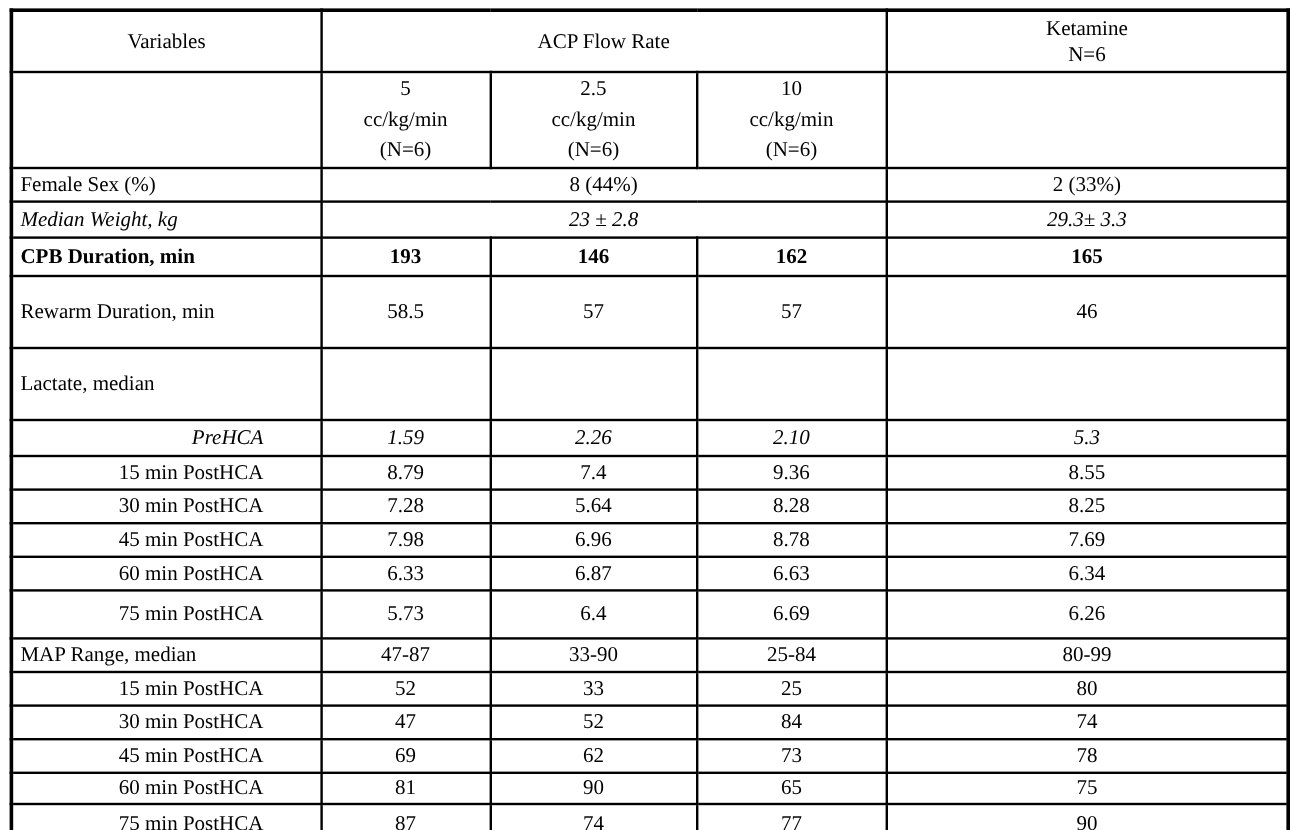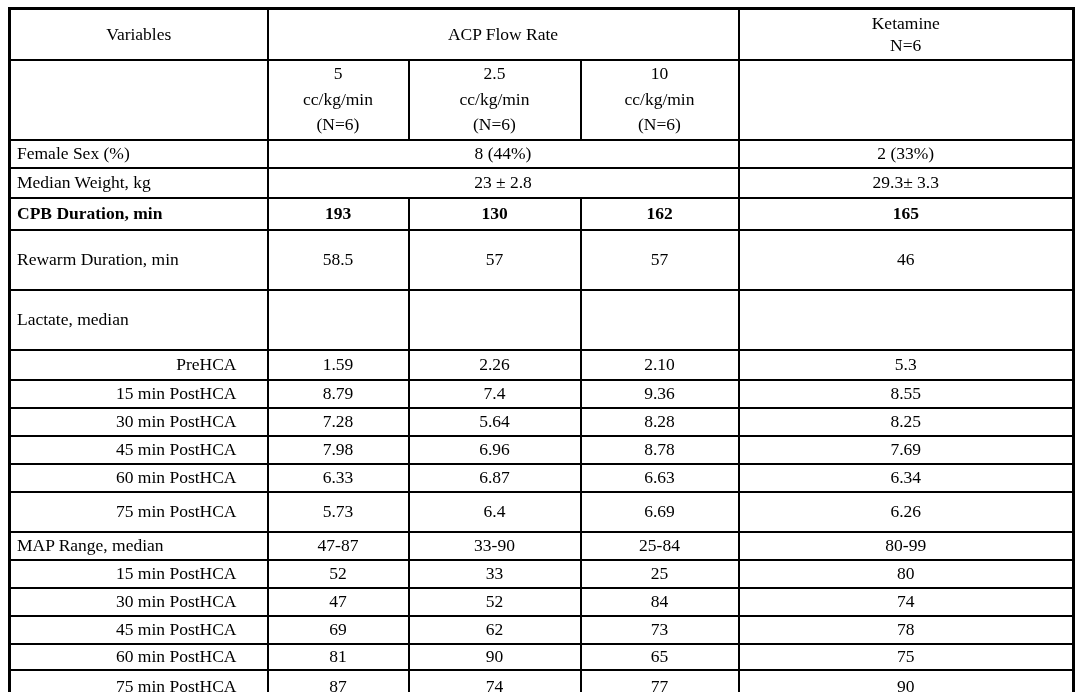--- a/index.html
+++ b/index.html
@@ -27,30 +27,30 @@
     overflow: hidden;
     line-height: 1.3;
   }
   td.rowlabel {
     text-align: left;
     padding-left: 6px;
     margin-left: 28px;
   }
   td.sublabel {
     text-align: right;
-    padding-right: 30px;
+    padding-right: 47px;
   }
   td.hdr {
     line-height: 1.45;
   }
   
   tr.r-h1  { height: 51px; }
   tr.r-h2  { height: 80px; }
   tr.r-28  { height: 28px; }
-  tr.r-30  { height: 30px; }
+  tr.r-30  { height: 30px; font-style: italic; }
   tr.r-32  { height: 32px; font-weight: bold; }
   tr.r-40  { height: 40px; }
   tr.r-50  { height: 60px; }
   tr.r-35  { height: 35px; }
   tr.r-26  { height: 26px; }
 </style>
 </head>
 <body>
 
 <table class="data-table">
@@ -100,21 +100,21 @@
 
   <tr class="r-30">
     <td class="rowlabel">Median Weight, kg</td>
     <td colspan="3">23 ± 2.8</td>
     <td>29.3± 3.3</td>
   </tr>
 
   <tr class="r-32">
     <td class="rowlabel">CPB Duration, min</td>
     <td>193</td>
-    <td>130</td>
+    <td>146</td>
     <td>162</td>
     <td>165</td>
   </tr>
 
   <tr class="r-50">
     <td class="rowlabel">Rewarm Duration, min</td>
     <td>58.5</td>
     <td>57</td>
     <td>57</td>
     <td>46</td>

